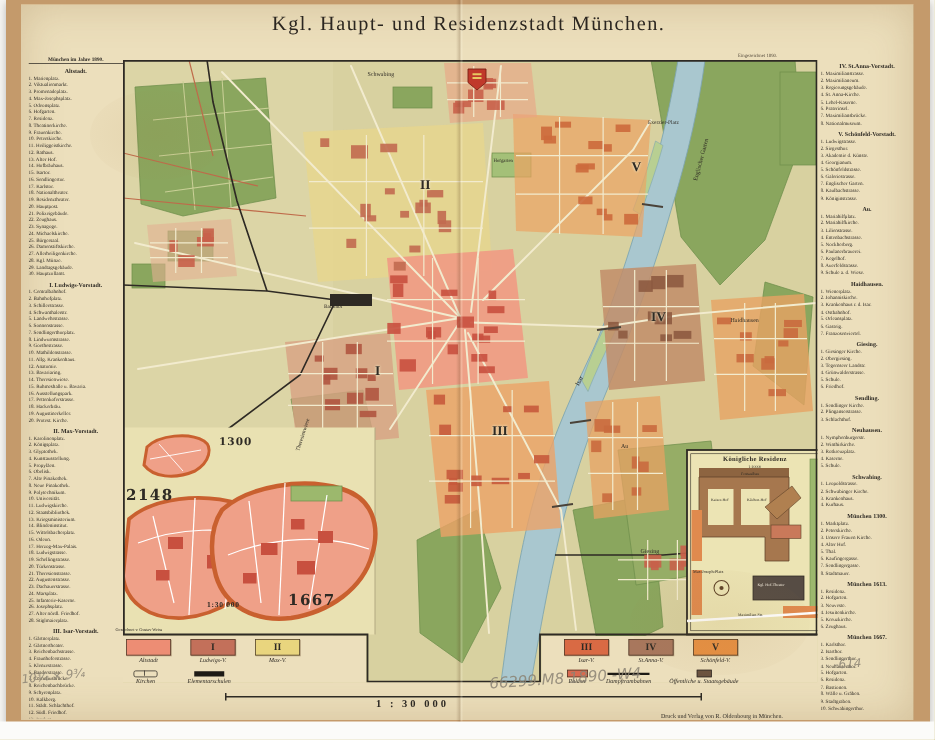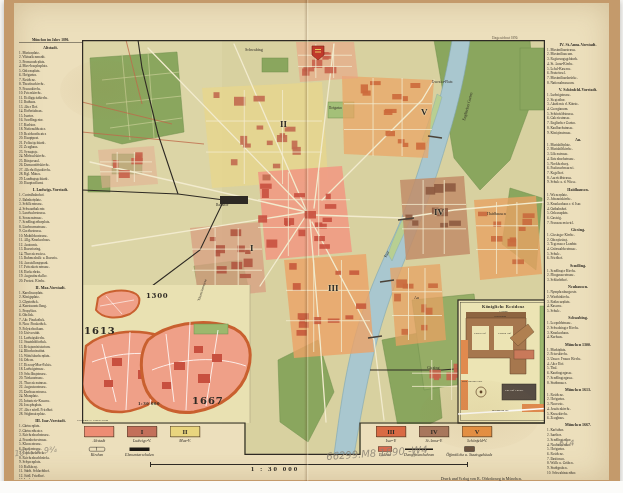--- a/index.html
+++ b/index.html
@@ -65,20 +65,21 @@
   .stain{position:absolute;border-radius:50%;pointer-events:none;}
 </style>
 </head>
 <body>
 
 <div id="stage">
   <div id="backing"></div>
   <div id="sheet"></div>
   <div id="botwhite"></div>
 
+  <div id="title">Kgl. Haupt- und Residenzstadt München.</div>
   <div id="subnote"><span>Eingezeichnet 1890.</span></div>
 
   <div id="leftcol" class="col">
     <div class="colinner" id="leftcolinner">
         <div class="idx-header">München im Jahre 1890.</div>
         <div class="sec-title">Altstadt.</div>
         <div class="sec-entry">1. Marienplatz.</div>
         <div class="sec-entry">2. Viktualienmarkt.</div>
         <div class="sec-entry">3. Promenadeplatz.</div>
         <div class="sec-entry">4. Max-Josephsplatz.</div>
@@ -653,21 +654,21 @@
       <div class="ov" style="left: 487px; top: 212px; transform: scale(0.4);">Haidhausen</div>
       <div class="ov" style="left: 414px; top: 296px; transform: scale(0.4);">Au</div>
       <div class="ov" style="left: 427px; top: 366px; transform: scale(0.4);">Giesing</div>
       <div class="ov" style="left: 329px; top: 106px; transform: scale(0.32);">Hofgarten</div>
       <div class="ov num" style="left: 280px; top: 120px; transform: scale(0.9);">II</div>
       <div class="ov num" style="left: 421px; top: 108px; transform: scale(0.9);">V</div>
       <div class="ov num" style="left: 434px; top: 208px; transform: scale(0.9);">IV</div>
       <div class="ov num" style="left: 328px; top: 284px; transform: scale(0.9);">III</div>
       <div class="ov num" style="left: 250px; top: 244px; transform: scale(0.9);">I</div>
       <div class="ov year" style="left: 146px; top: 292px; transform: scale(0.7);">1300</div>
-      <div class="ov year" style="left: 84px; top: 326px; transform: scale(1);">1613</div>
+      <div class="ov year" style="left: 84px; top: 326px; transform: scale(1);">2148</div>
       <div class="ov year" style="left: 192px; top: 396px; transform: scale(1);">1667</div>
       <div class="ov bold" style="left: 138px; top: 401px; transform: scale(0.5);">1:30 000</div>
       <div class="ov" style="left: 77px; top: 419px; transform: scale(0.28);">Gezeichnet v. Gustav Weiss</div>
       <div class="ov restitle" style="left: 482px; top: 304px; transform: scale(0.44);">Königliche Residenz</div>
       <div class="ov" style="left: 499px; top: 310px; transform: scale(0.26);">1:10000</div>
       <div class="ov" style="left: 494px; top: 315px; transform: scale(0.26);">Festsaalbau</div>
       <div class="ov" style="left: 474px; top: 332px; transform: scale(0.26);">Kaiser-Hof</div>
       <div class="ov" style="left: 498px; top: 332px; transform: scale(0.26);">Küchen-Hof</div>
       <div class="ov" style="left: 462px; top: 380px; transform: scale(0.28);">Max-Joseph-Platz</div>
       <div class="ov microlight" style="left: 505px; top: 389px; transform: scale(0.26);">Kgl. Hof-Theater</div>

